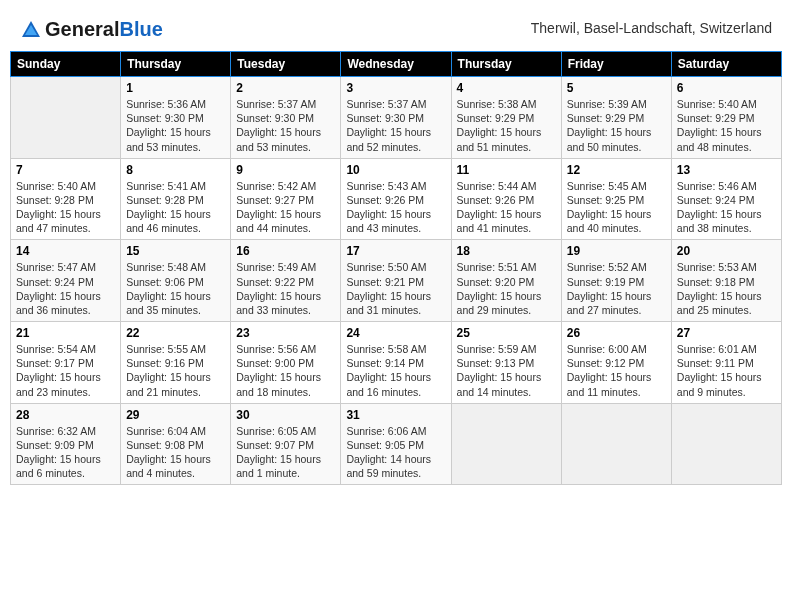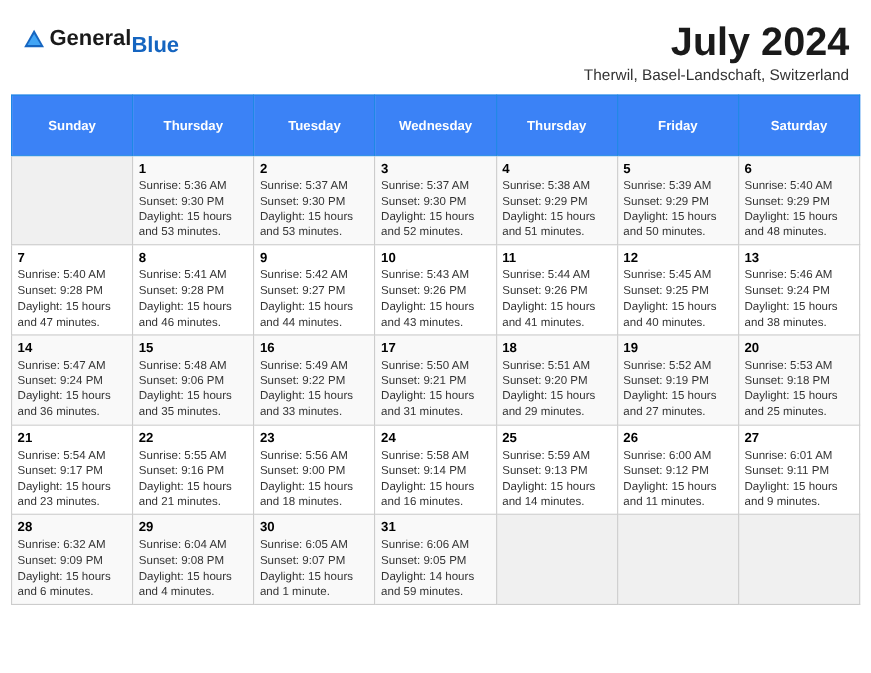--- a/index.html
+++ b/index.html
@@ -35,25 +35,25 @@
       color: #333;
       margin-top: 2px;
     }
     .calendar {
       width: 100%;
       border-collapse: collapse;
       margin-top: 6px;
       font-size: 11px;
     }
     .calendar thead th {
-      background: #3b82f6;
+      background: #000000;
       color: #fff;
       font-weight: bold;
-      text-align: center;
-      padding: 20px 6px;
+      text-align: left;
+      padding: 5px 6px;
       font-size: 12px;
       border: 1px solid #1e88e5;
     }
     .calendar tbody td {
       vertical-align: top;
       border: 1px solid #ccc;
       padding: 4px 5px;
       width: calc(100%/7);
       min-height: 80px;
       background: #fff;
@@ -80,25 +80,24 @@
 <body>
 
 <div class="header">
   <div class="logo">
     <div style="display:flex;align-items:center;">
       <svg width="22" height="22" viewBox="0 0 22 22" style="margin-right:3px;">
         <polygon points="11,2 20,18 2,18" fill="#1565c0"></polygon>
         <polygon points="11,6 17,16 5,16" fill="#42a5f5"></polygon>
       </svg>
       <span style="font-size:20px;font-weight:bold;color:#1a1a1a;">General</span>
-        <span style="font-size:20px;font-weight:bold;color:#1565c0;margin-top:12px;">Blue</span>
+        <span style="font-size:20px;font-weight:bold;color:#1565c0;">Blue</span>
     </div>
   </div>
   <div class="title-block">
-    <div class="month-title">July 2024</div>
     <div class="location">Therwil, Basel-Landschaft, Switzerland</div>
   </div>
 </div>
 
 <table class="calendar">
   <thead>
     <tr id="header-row">
         <th>Sunday</th>
         <th>Thursday</th>
         <th>Tuesday</th>

